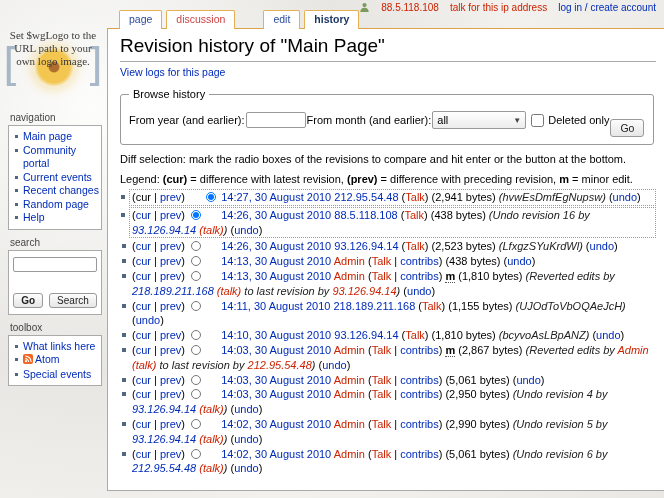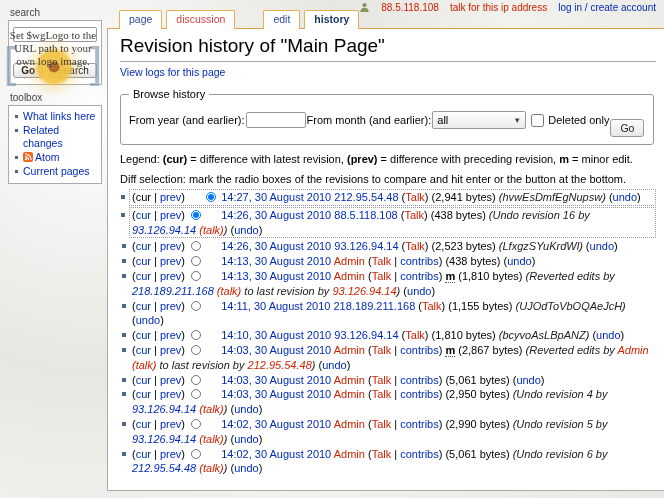--- a/index.html
+++ b/index.html
@@ -86,45 +86,57 @@
 </div>
 
 <div class="sidebar">
   <div class="logo">
     <span class="flower"></span>
     <span class="brak l">[</span>
     <span class="brak r">]</span>
     <div class="txt">Set $wgLogo to the URL path to your own logo image.</div>
   </div>
 
+  <div class="portlet p-nav">
+    <div class="pheading">navigation</div>
+    <div class="pbox">
+      <ul>
+        <li><a class="lb">Main page</a></li>
+        <li><a class="lb">Community portal</a></li>
+        <li><a class="lb">Current events</a></li>
+        <li><a class="lb">Recent changes</a></li>
+        <li><a class="lb">Random page</a></li>
+        <li><a class="lb">Help</a></li>
+      </ul>
+    </div>
+  </div>
 
   <div class="portlet p-search">
     <div class="pheading">search</div>
     <div class="pbox searchbox">
       <input class="inp sinput" value="" style="">
       <div class="sbtns">
         <button class="btn" style="font-weight:bold;">Go</button>
         <button class="btn">Search</button>
       </div>
     </div>
   </div>
 
   <div class="portlet p-tool">
     <div class="pheading">toolbox</div>
     <div class="pbox">
       <ul>
         <li><a class="lb">What links here</a></li>
-        <li><a class="lb">Related changes</a></li>
         <li><span class="feed"><svg width="10" height="10" viewBox="0 0 10 10">
                 <rect width="10" height="10" rx="2" fill="#f26522"></rect>
                 <circle cx="3" cy="7.2" r="1.1" fill="#fff"></circle>
                 <path d="M2.2 4.6a3.4 3.4 0 0 1 3.4 3.4" stroke="#fff" fill="none" stroke-width="1.1"></path>
                 <path d="M2.2 2a6 6 0 0 1 6 6" stroke="#fff" fill="none" stroke-width="1.1"></path>
               </svg></span><a class="lb">Atom</a></li>
-        <li><a class="lb">Current pages</a></li>
+        <li><a class="lb">Special events</a></li>
       </ul>
     </div>
   </div>
 </div>
 
 <div class="tabs">
   <div class="tab t-blue">page</div>
   <div class="tab t-red">discussion</div>
   <div class="tab t-blue gap">edit</div>
   <div class="tab t-sel">history</div>
@@ -143,23 +155,23 @@
       <span class="selectbox">
         <span>all</span>
         <span class="arr">▼</span>
       </span>
       <input type="checkbox" style="">
       <span>Deleted only</span>
       <button class="btn">Go</button>
     </div>
   </fieldset>
 
+  <p class="para">Diff selection: mark the radio boxes of the revisions to compare and hit enter or the button at the bottom.</p>
+
   <p class="para"><span>Legend: </span><b>(cur)</b><span> = difference with latest revision, </span><b>(prev)</b><span> = difference with preceding revision, </span><b>m</b><span> = minor edit.</span></p>
-
-  <p class="para">Diff selection: mark the radio boxes of the revisions to compare and hit enter or the button at the bottom.</p>
 
 
   <ul class="revs">
       <li class="rev sel"><span class="pl">(<span class="pl">cur</span> | <a class="lb">prev</a>) </span><span class="rslot"></span><span class="rslot"><input type="radio" name="diff" checked="" style=""></span> <a class="lb">14:27, 30 August 2010</a> <a class="lb">212.95.54.48</a> <span class="pl">(<a class="lr">Talk</a>)</span> <span class="pl">(2,941 bytes)</span> <span class="comment"><span>(hvwEsDmfEgNupsw)</span></span> <span class="pl">(<a class="lb">undo</a>)</span></li>
       <li class="rev sel"><span class="pl">(<a class="lb">cur</a> | <a class="lb">prev</a>) </span><span class="rslot"><input type="radio" name="oldid" checked="" style=""></span><span class="rslot"></span> <a class="lb">14:26, 30 August 2010</a> <a class="lb">88.5.118.108</a> <span class="pl">(<a class="lr">Talk</a>)</span> <span class="pl">(438 bytes)</span> <span class="comment"><span>(Undo revision 16 by </span><a class="lb">93.126.94.14</a><span> </span><a class="lr">(talk)</a><span>)</span></span> <span class="pl">(<a class="lb">undo</a>)</span></li>
       <li class="rev"><span class="pl">(<a class="lb">cur</a> | <a class="lb">prev</a>) </span><span class="rslot"><input type="radio" name="oldid" style=""></span><span class="rslot"></span> <a class="lb">14:26, 30 August 2010</a> <a class="lb">93.126.94.14</a> <span class="pl">(<a class="lr">Talk</a>)</span> <span class="pl">(2,523 bytes)</span> <span class="comment"><span>(LfxgzSYuKrdWl)</span></span> <span class="pl">(<a class="lb">undo</a>)</span></li>
       <li class="rev"><span class="pl">(<a class="lb">cur</a> | <a class="lb">prev</a>) </span><span class="rslot"><input type="radio" name="oldid" style=""></span><span class="rslot"></span> <a class="lb">14:13, 30 August 2010</a> <a class="lr">Admin</a> <span class="pl">(<a class="lr">Talk</a> | <a class="lb">contribs</a>)</span> <span class="pl">(438 bytes)</span> <span class="pl">(<a class="lb">undo</a>)</span></li>
       <li class="rev"><span class="pl">(<a class="lb">cur</a> | <a class="lb">prev</a>) </span><span class="rslot"><input type="radio" name="oldid" style=""></span><span class="rslot"></span> <a class="lb">14:13, 30 August 2010</a> <a class="lr">Admin</a> <span class="pl">(<a class="lr">Talk</a> | <a class="lb">contribs</a>)</span> <span class="minor">m</span> <span class="pl">(1,810 bytes)</span> <span class="comment"><span>(Reverted edits by </span><a class="lb">218.189.211.168</a><span> </span><a class="lr">(talk)</a><span> to last revision by </span><a class="lr">93.126.94.14</a><span>)</span></span> <span class="pl">(<a class="lb">undo</a>)</span></li>
       <li class="rev"><span class="pl">(<a class="lb">cur</a> | <a class="lb">prev</a>) </span><span class="rslot"><input type="radio" name="oldid" style=""></span><span class="rslot"></span> <a class="lb">14:11, 30 August 2010</a> <a class="lb">218.189.211.168</a> <span class="pl">(<a class="lr">Talk</a>)</span> <span class="pl">(1,155 bytes)</span> <span class="comment"><span>(UJOdToVbOQAeJcH)</span></span> <span class="pl">(<a class="lb">undo</a>)</span></li>
       <li class="rev"><span class="pl">(<a class="lb">cur</a> | <a class="lb">prev</a>) </span><span class="rslot"><input type="radio" name="oldid" style=""></span><span class="rslot"></span> <a class="lb">14:10, 30 August 2010</a> <a class="lb">93.126.94.14</a> <span class="pl">(<a class="lr">Talk</a>)</span> <span class="pl">(1,810 bytes)</span> <span class="comment"><span>(bcyvoAsLBpANZ)</span></span> <span class="pl">(<a class="lb">undo</a>)</span></li>

